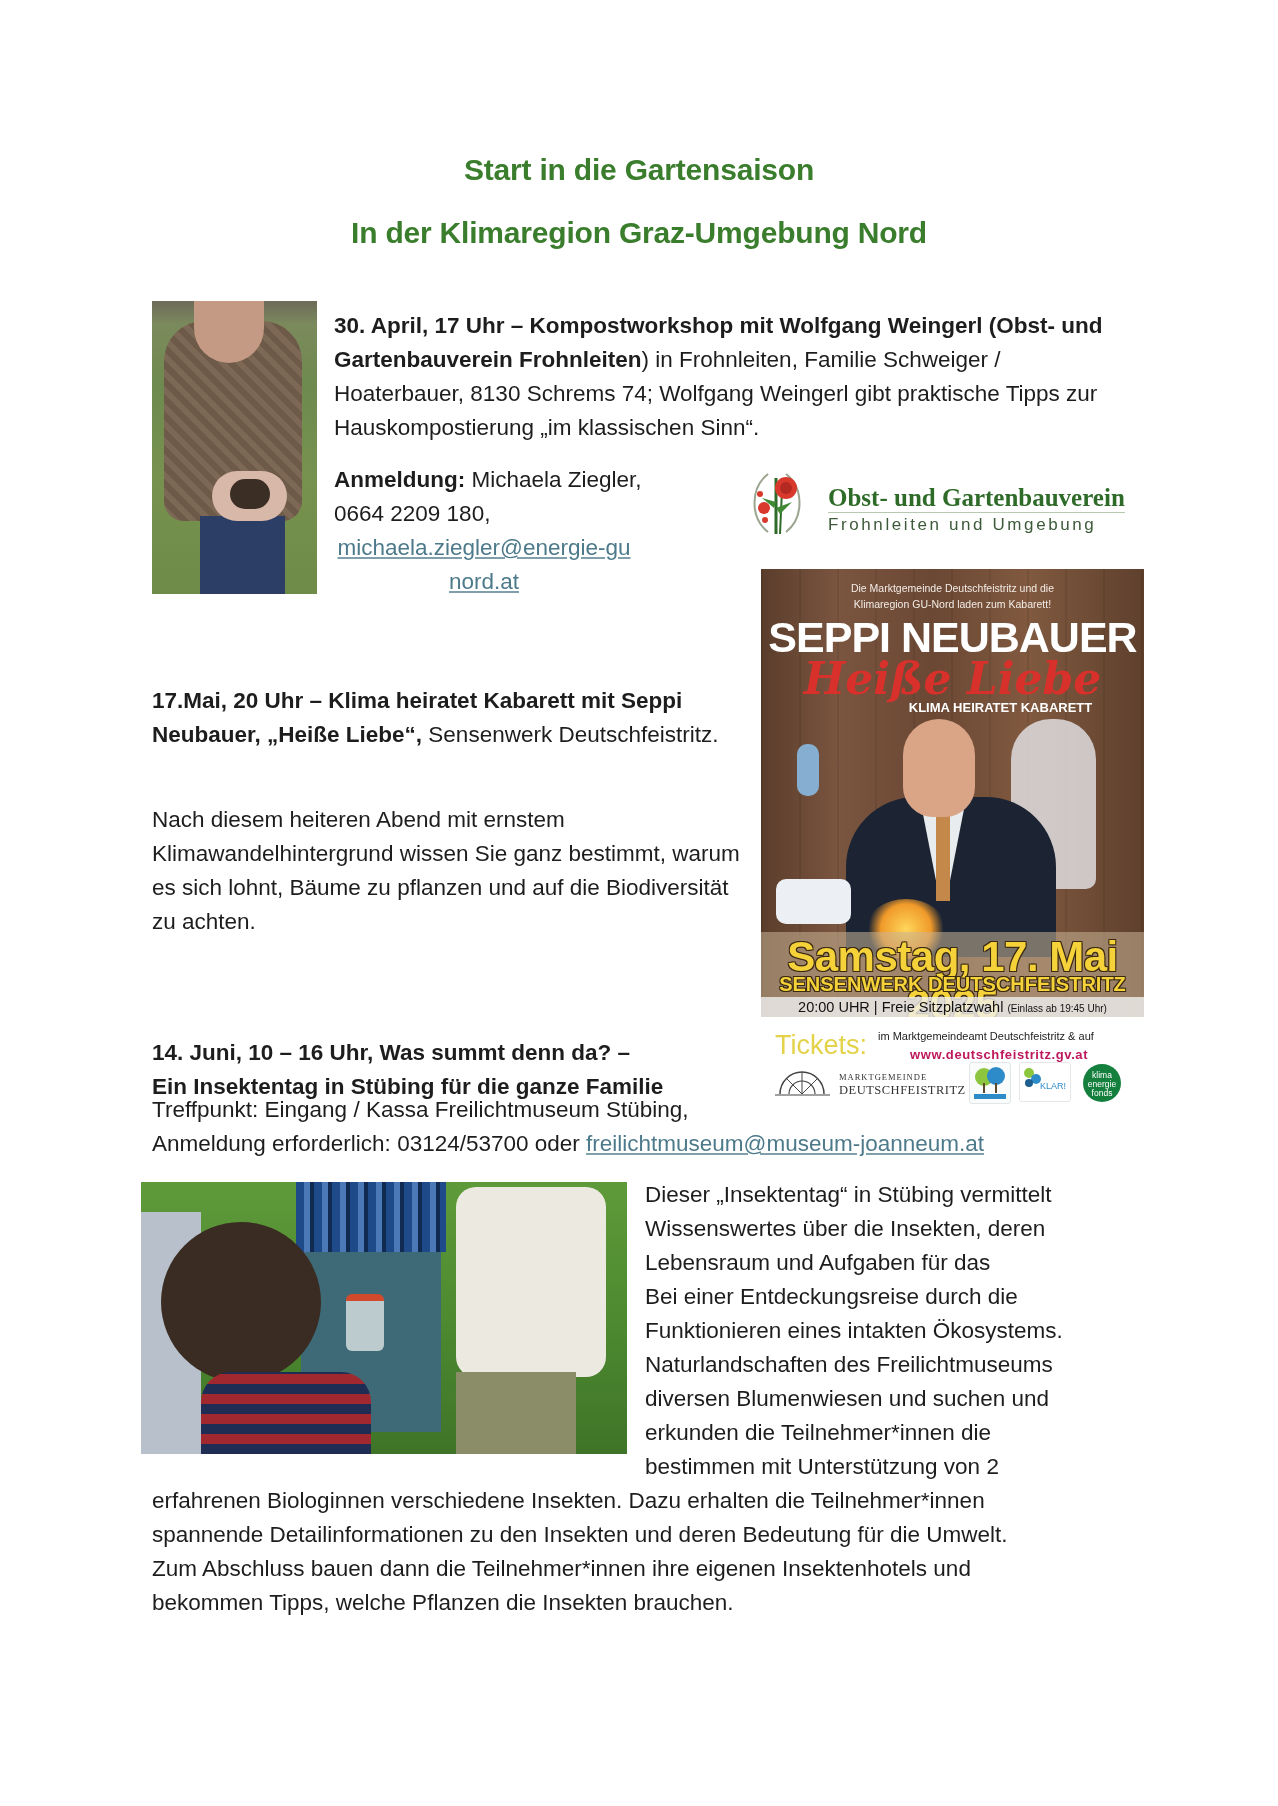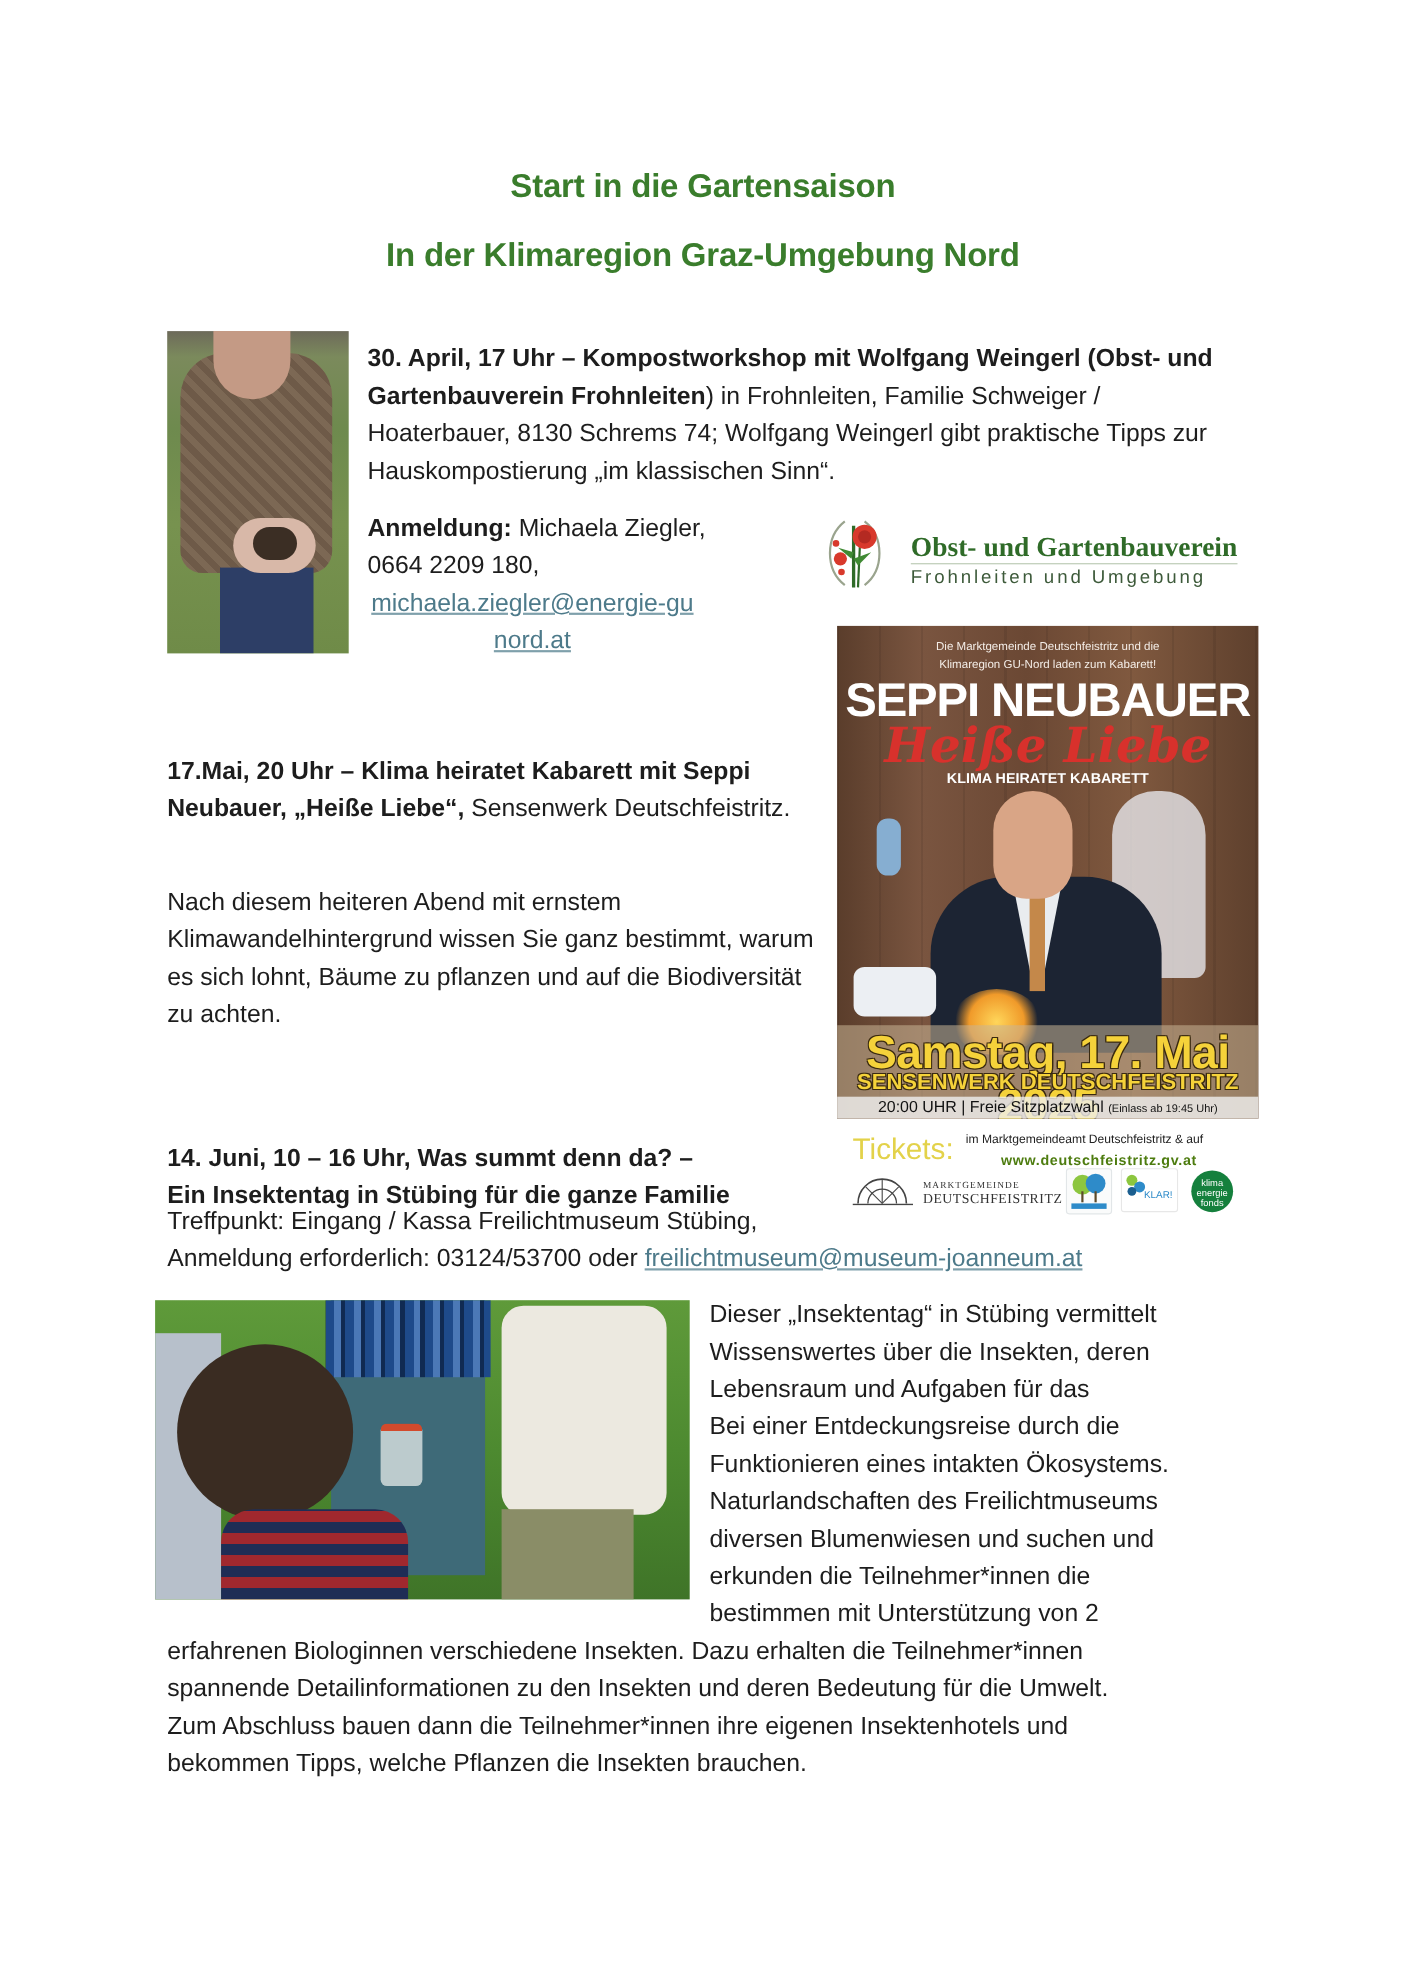--- a/index.html
+++ b/index.html
@@ -25,40 +25,40 @@
   .logo .emblem { position: absolute; left: 0; top: 2px; width: 70px; height: 70px; }
   .logo .l1 { position: absolute; left: 82px; top: 18px; font-family: "Liberation Serif", "DejaVu Serif", serif; font-weight: bold; font-size: 25px; color: #2f6b28; border-bottom: 1px solid #b7c8b0; white-space: nowrap; }
   .logo .l2 { position: absolute; left: 82px; top: 49px; font-size: 17px; letter-spacing: 2.6px; color: #3d5a3a; white-space: nowrap; }
   
   .poster { left: 761px; top: 569px; width: 383px; height: 448px; overflow: hidden;
     background: linear-gradient(90deg, #5a3d2b 0%, #7a5540 20%, #6b4834 45%, #80593f 70%, #5e402d 100%); }
   .poster .wood { position: absolute; inset: 0; background: repeating-linear-gradient(90deg, rgba(0,0,0,0.08) 0 2px, rgba(0,0,0,0) 2px 38px); }
   .poster .intro { position: absolute; top: 11px; left: 0; width: 100%; text-align: center; color: #f3ece6; font-size: 10.5px; line-height: 16px; }
   .poster .name { position: absolute; top: 44px; left: 0; width: 100%; text-align: center; color: #ffffff; font-weight: bold; font-size: 43px; letter-spacing: -1px; }
   .poster .sub { position: absolute; top: 84px; left: 0; width: 100%; text-align: center; color: #d8312c; font-family: "DejaVu Serif", serif; font-style: italic; font-weight: bold; font-size: 44px; }
-  .poster .tag { position: absolute; top: 131px; left: 0; width: 100%; text-align: center; color: #ffffff; font-weight: bold; font-size: 13px; }
+  .poster .tag { position: absolute; top: 131px; left: 0; width: 100%; text-align: center; color: #ffffff; font-weight: bold; font-size: 13px; padding-left: 48px; }
   .poster .person-head { position: absolute; left: 142px; top: 150px; width: 72px; height: 98px; border-radius: 38px 38px 32px 32px; background: #d9a586; }
   .poster .suit { position: absolute; left: 85px; top: 228px; width: 210px; height: 160px; border-radius: 70px 70px 0 0; background: #1c2433; }
   .poster .shirt { position: absolute; left: 160px; top: 235px; width: 44px; height: 90px; background: #e9ecef; clip-path: polygon(0 0, 100% 0, 60% 100%, 40% 100%); }
   .poster .tie { position: absolute; left: 175px; top: 242px; width: 14px; height: 90px; background: #c4884a; }
   .poster .veil { position: absolute; left: 250px; top: 150px; width: 85px; height: 170px; border-radius: 40px 40px 10px 10px; background: rgba(230,230,235,0.8); }
   .poster .napkin { position: absolute; left: 15px; top: 310px; width: 75px; height: 45px; border-radius: 10px; background: #eceff3; transform: rotate(-18px); }
   .poster .fire { position: absolute; left: 105px; top: 330px; width: 80px; height: 60px; border-radius: 50%; background: radial-gradient(circle, #ffd65a 0%, #f09a2a 50%, rgba(200,80,20,0) 75%); }
   .poster .keyhole { position: absolute; left: 36px; top: 175px; width: 22px; height: 52px; border-radius: 10px; background: #86aed1; }
   .poster .band { position: absolute; left: 0; top: 363px; width: 100%; height: 85px; background: rgba(200,180,150,0.55); }
   .poster .date { position: absolute; top: 364px; left: 0; width: 100%; text-align: center; color: #f5d23a; font-weight: bold; font-size: 42px; letter-spacing: -0.5px;
     text-shadow: -1px -1px 0 #3a2a10, 1px -1px 0 #3a2a10, -1px 1px 0 #3a2a10, 1px 1px 0 #3a2a10; }
   .poster .venue { position: absolute; top: 404px; left: 0; width: 100%; text-align: center; color: #f5d23a; font-weight: bold; font-size: 20px;
     text-shadow: -1px -1px 0 #3a2a10, 1px -1px 0 #3a2a10, -1px 1px 0 #3a2a10, 1px 1px 0 #3a2a10; }
   .poster .time { position: absolute; top: 428px; left: 0; width: 100%; height: 20px; text-align: center; color: #111; font-size: 14.5px; background: rgba(240,240,240,0.8); line-height: 20px; white-space: nowrap; }
   .poster .time small { font-size: 10px; }
   .tickets { left: 775px; top: 1026px; width: 370px; height: 48px; }
   .tickets .lbl { position: absolute; left: 0; top: 4px; color: #e3d24a; font-size: 27px; }
   .tickets .t1 { position: absolute; left: 103px; top: 4px; font-size: 11px; font-weight: normal; color: #222; white-space: nowrap; }
-  .tickets .t2 { position: absolute; left: 135px; top: 21px; font-size: 13px; font-weight: bold; color: #4d7c0f; letter-spacing: 0.6px; white-space: nowrap; }
+  .tickets .t2 { position: absolute; left: 135px; top: 21px; font-size: 13px; font-weight: bold; color: #be185d; letter-spacing: 0.6px; white-space: nowrap; }
   .sponsors { left: 775px; top: 1062px; width: 370px; height: 42px; }
   .sponsors .wheel { position: absolute; left: 0; top: 4px; width: 55px; height: 30px; }
   .sponsors .mg1 { position: absolute; left: 64px; top: 10px; font-family: "Liberation Serif", serif; font-size: 8.5px; letter-spacing: 1px; color: #333; }
   .sponsors .mg2 { position: absolute; left: 64px; top: 21px; font-family: "Liberation Serif", serif; font-size: 12.5px; letter-spacing: 0.5px; color: #333; }
   .sponsors .kr { position: absolute; left: 194px; top: 0; width: 40px; height: 40px; border: 1px solid #e2e6e8; border-radius: 3px; background: #fafbfb; }
   .sponsors .klar { position: absolute; left: 244px; top: 0; width: 50px; height: 38px; border: 1px solid #e7e7e7; border-radius: 3px; background: #fff; }
   .sponsors .kef { position: absolute; left: 308px; top: 2px; width: 38px; height: 38px; border-radius: 50%; background: #15803d; color: #fff; font-size: 8.5px; line-height: 9px; text-align: center; padding-top: 7px; box-sizing: border-box; }
   
   .kids-photo { left: 141px; top: 1182px; width: 486px; height: 272px; background: linear-gradient(180deg, #5f9a3a 0%, #4d8a30 50%, #3f7428 100%); }
   .kids-photo .k1 { position: absolute; left: 20px; top: 40px; width: 160px; height: 160px; border-radius: 50%; background: #3a2c22; }

